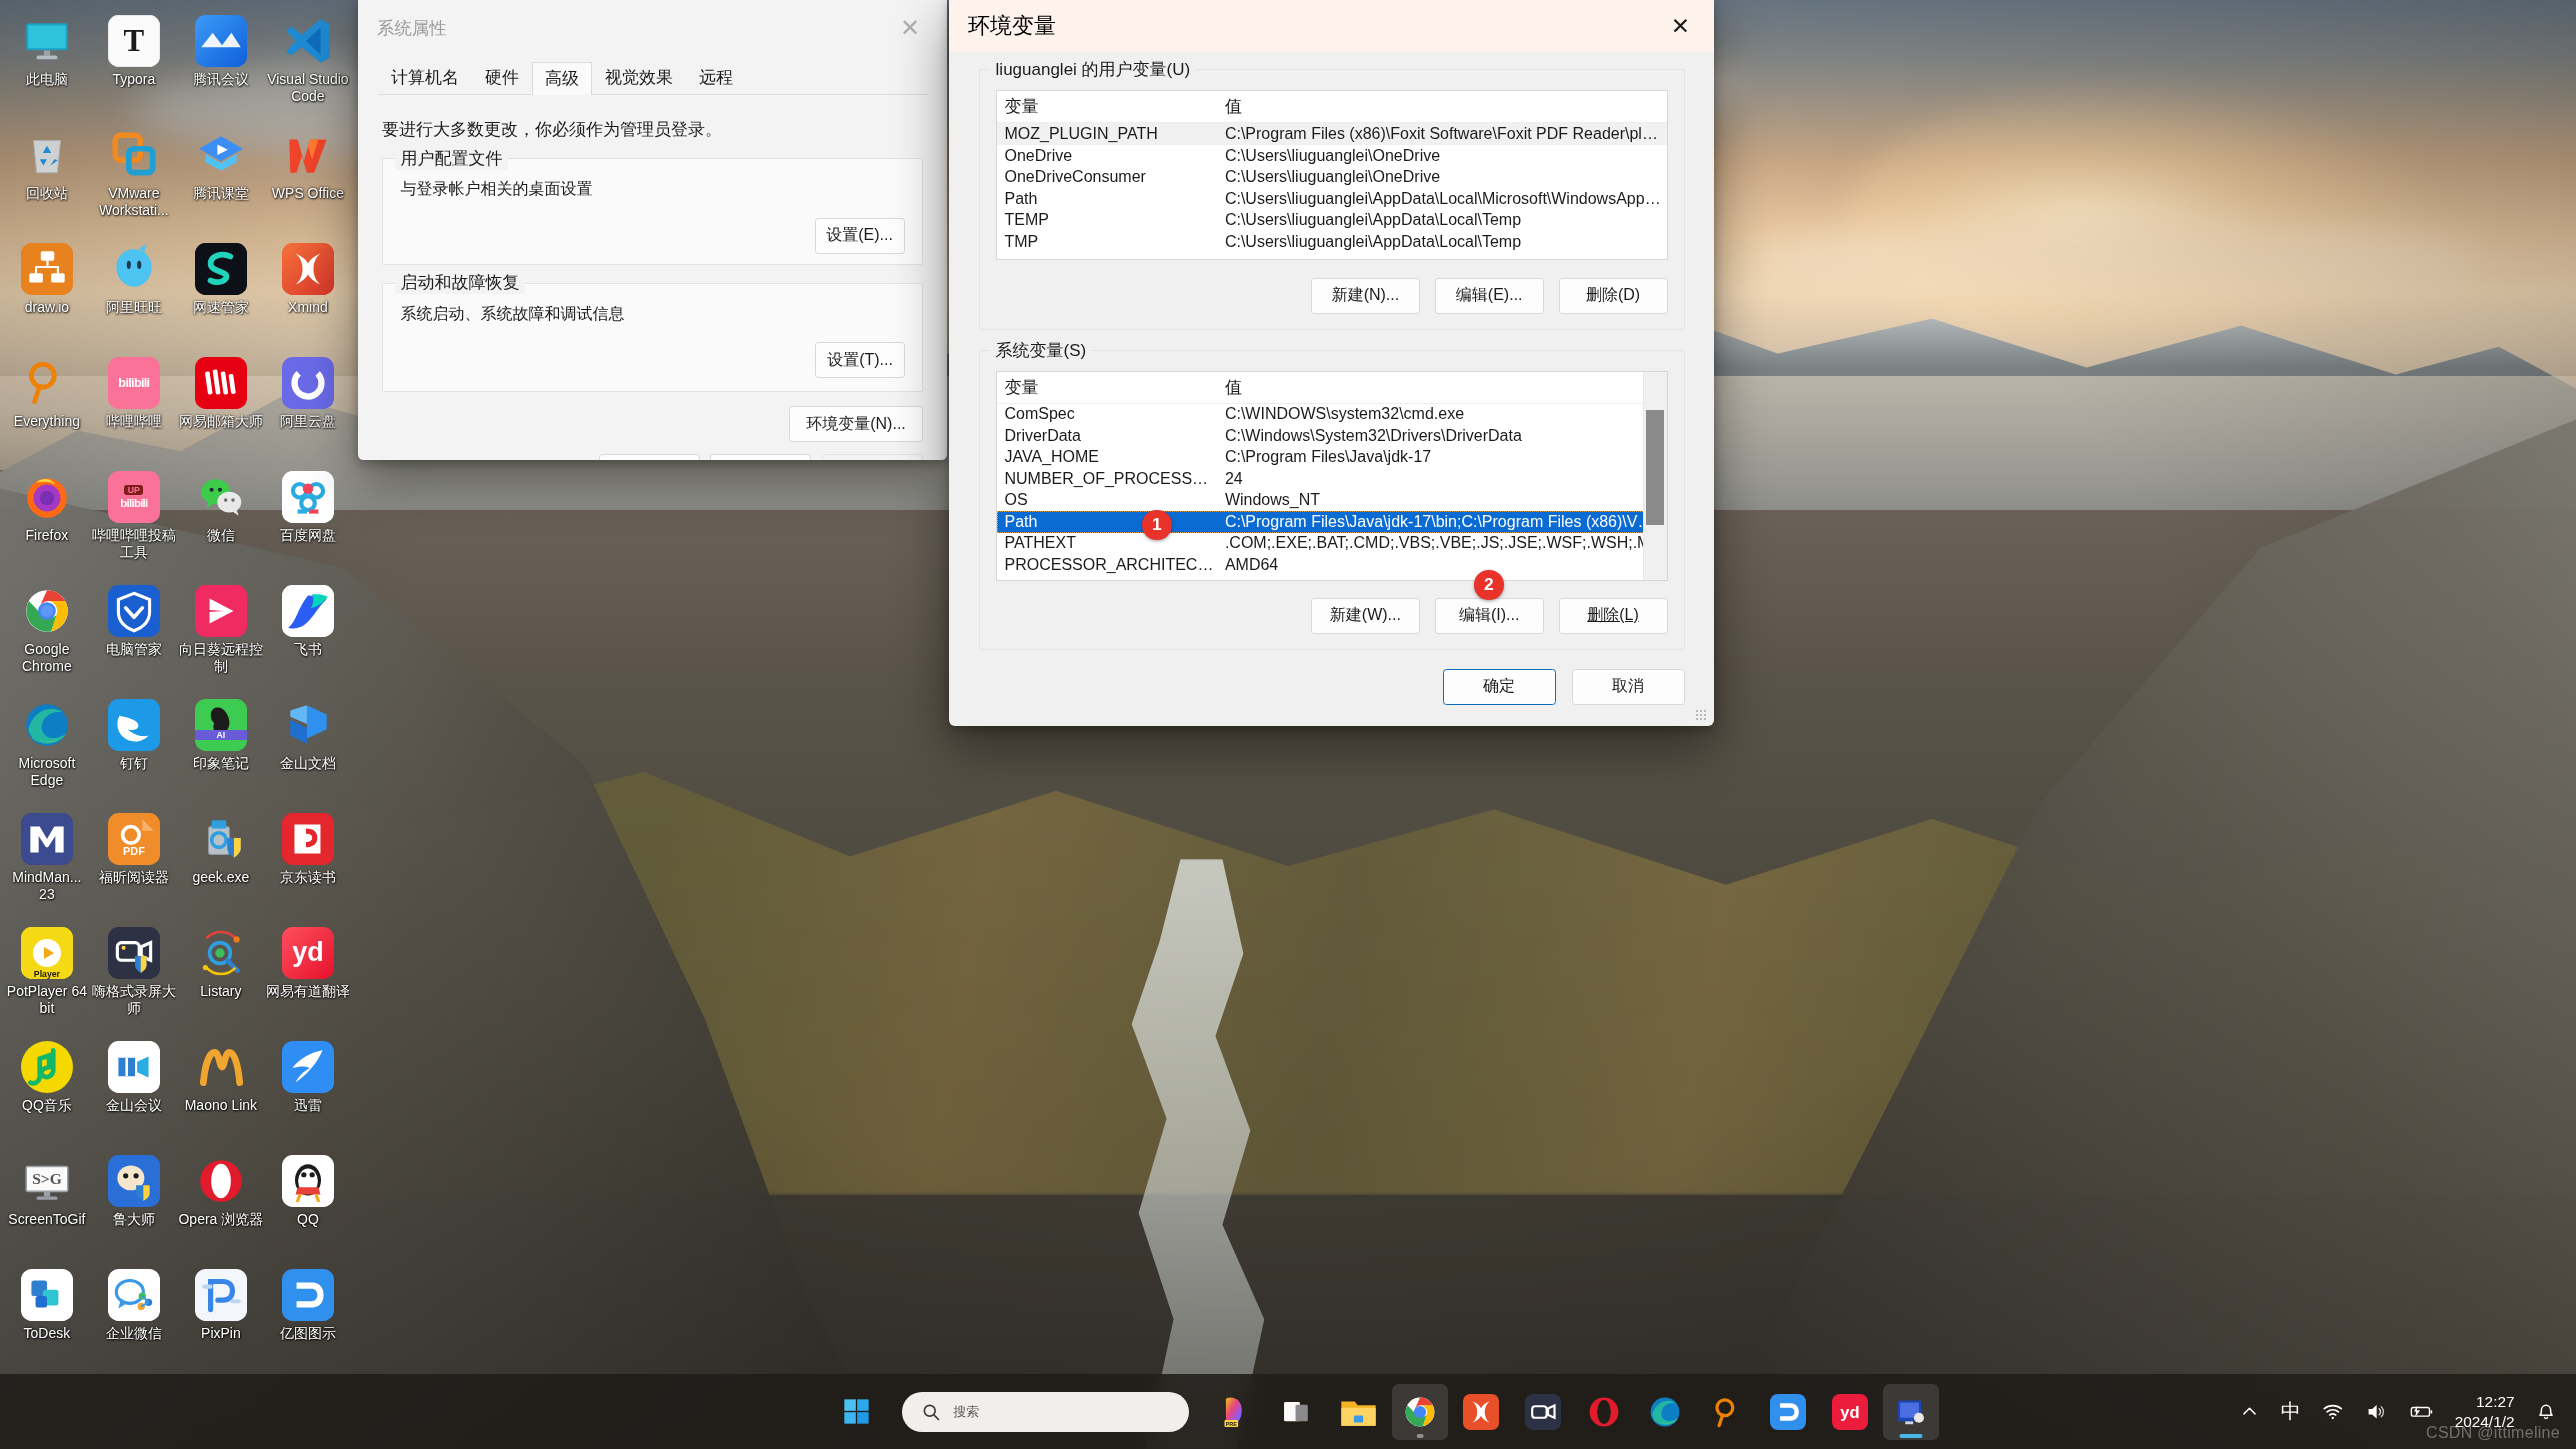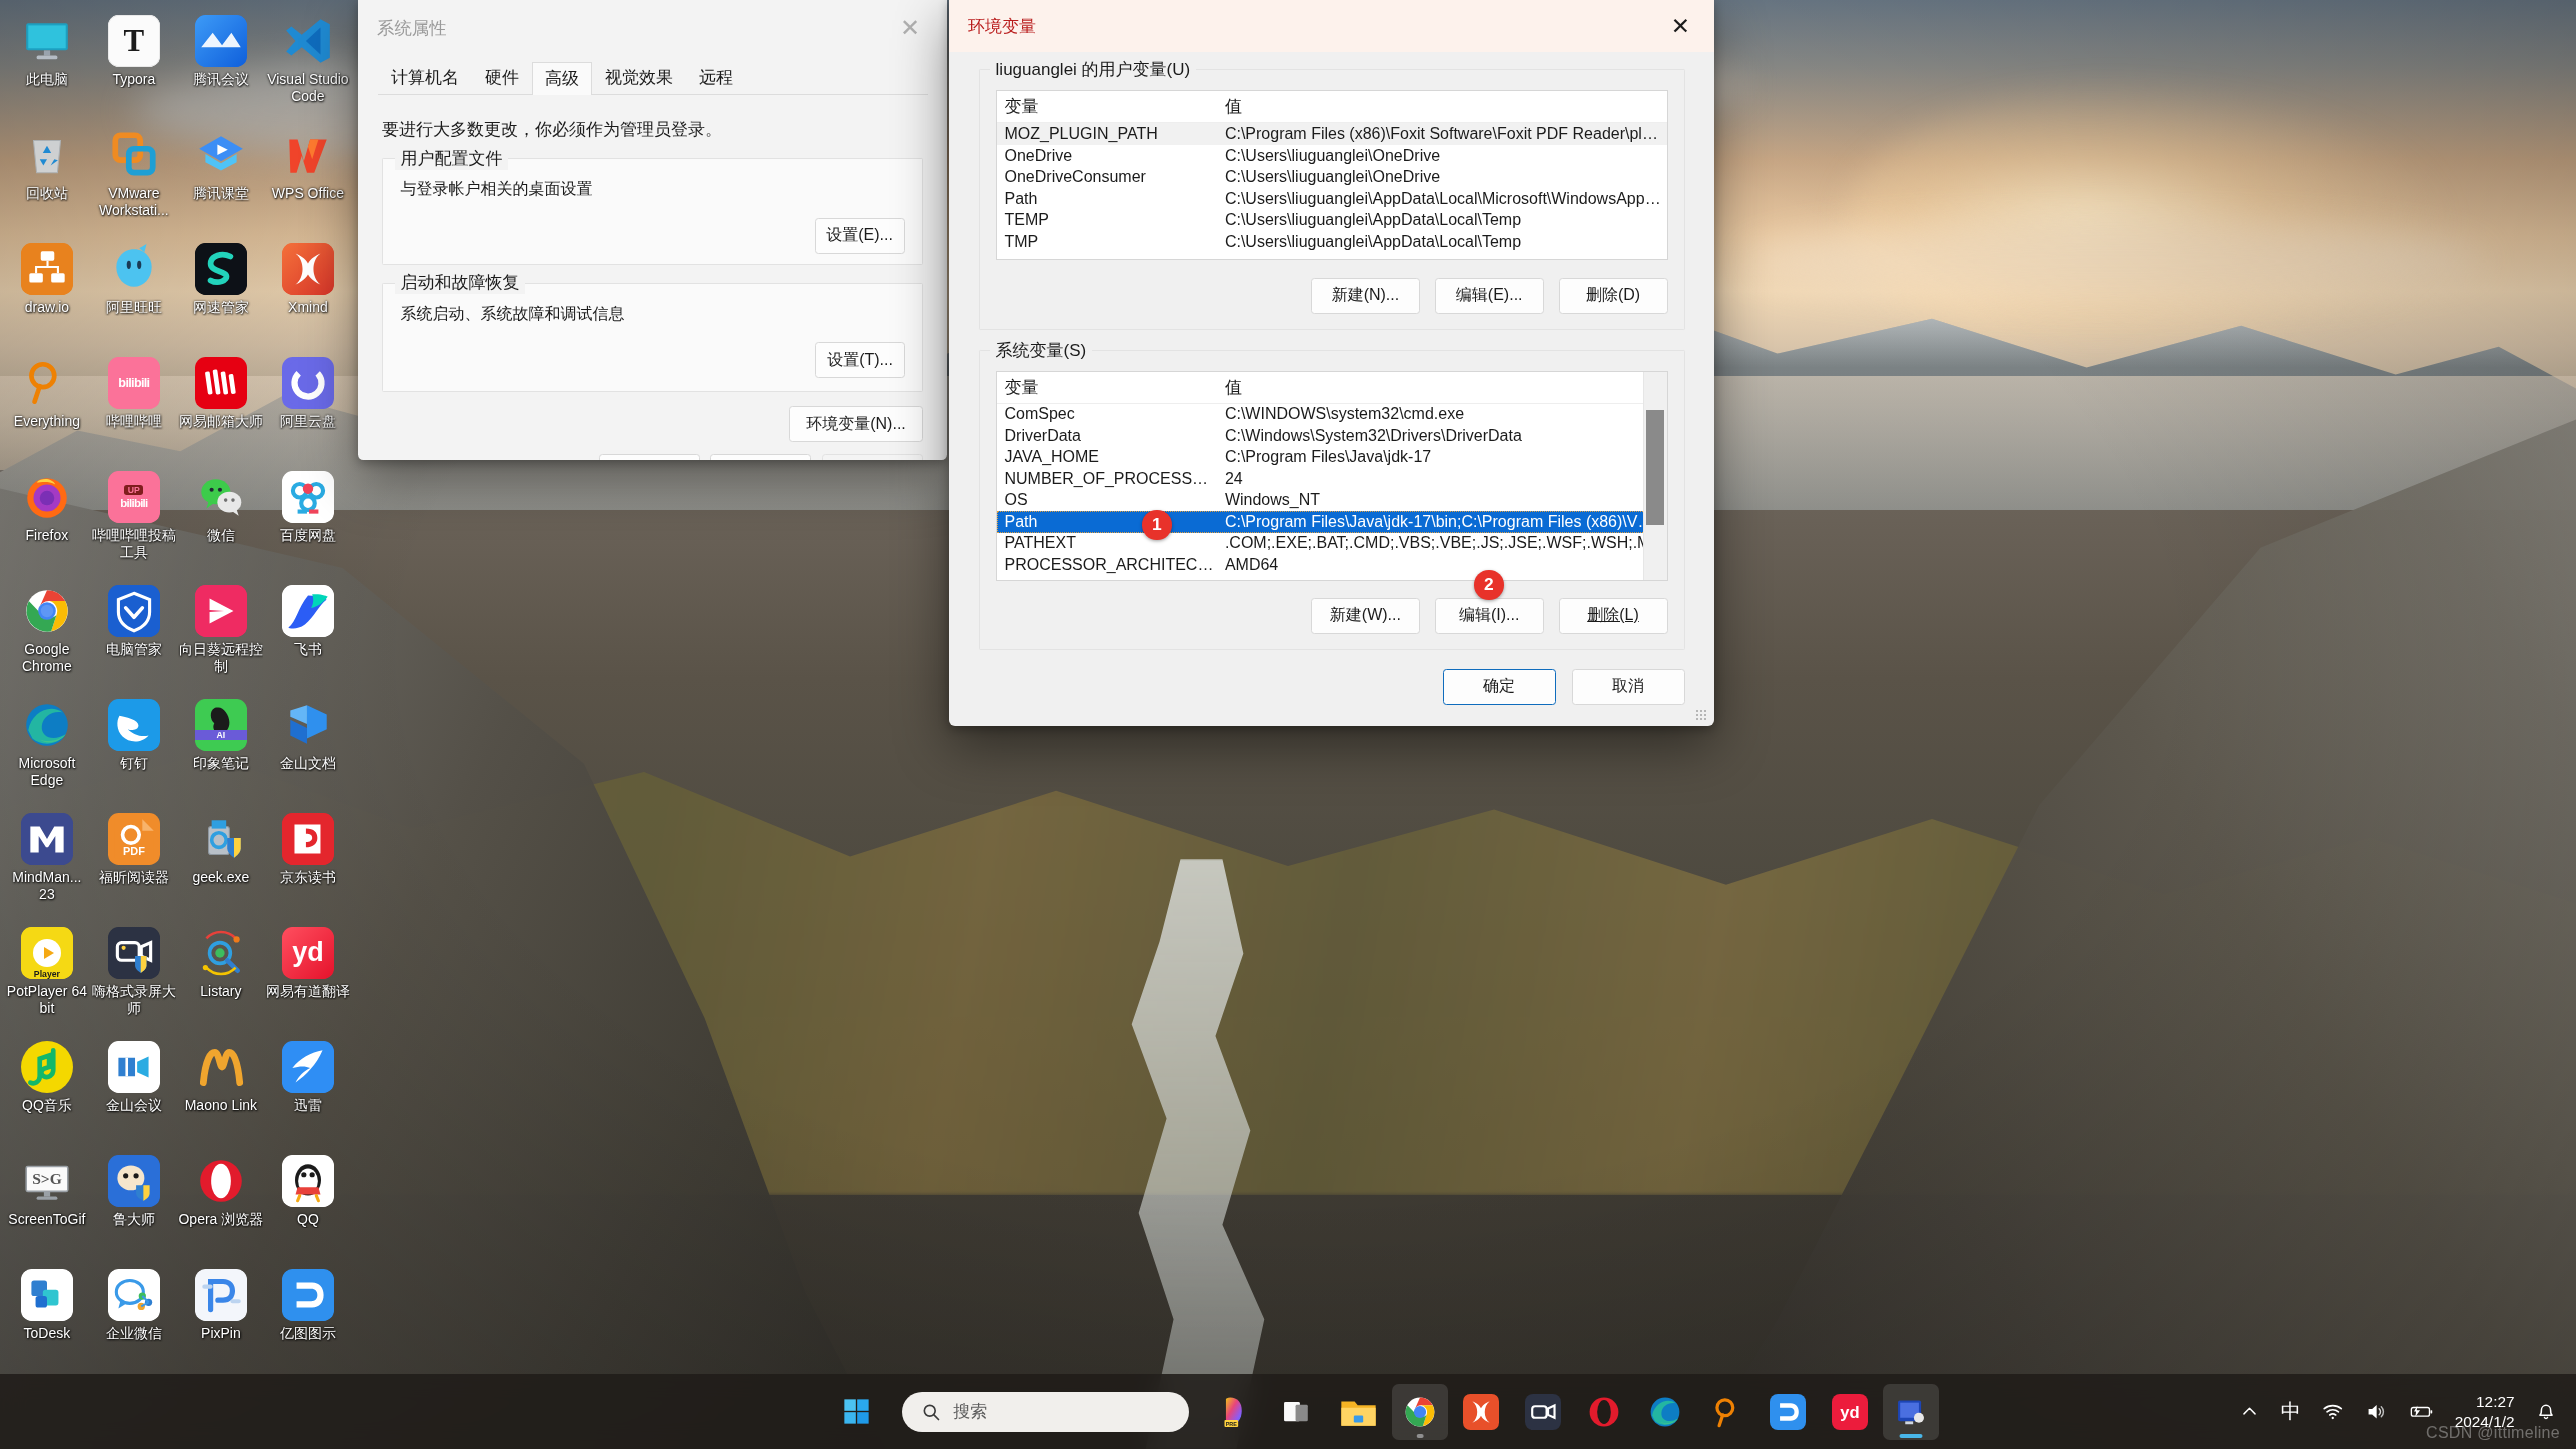--- a/index.html
+++ b/index.html
@@ -81,21 +81,21 @@
     font-family:"Liberation Sans","DejaVu Sans",sans-serif;cursor:pointer;
     display:inline-flex;align-items:center;justify-content:center;}
   .btn.primary{border-color:#0f6cbd;border-width:1.3px;background:#fdfdfd;}
   .btn.disabled{color:#a6a6a6;background:#f4f4f4;border-color:#e2e2e2;}
   .row-right{display:flex;justify-content:flex-end;}
   .sp-footer{display:flex;justify-content:flex-end;gap:10.7px;padding:0 24px 0 0;margin-top:12px;}
 
   
   #envvars{left:949px;top:0;width:765px;height:726px;background:#f0f0f0;border-radius:0 0 6px 6px;}
   #envvars .win-titlebar{background:#fdf2ec;height:52px;}
-  #envvars .win-title{color:#b91c1c;font-size:17px;}
+  #envvars .win-title{color:#000000;font-size:22px;}
   #envvars .win-close{color:#1b1b1b;height:52px;width:67px;font-size:23px;}
   .ev-body{padding:17.4px 29.5px 0 29.5px;}
   .ev-group{border:1.3px solid #e3e3e3;border-radius:1.3px;position:relative;background:#f0f0f0;padding:20px 16px 14.8px 16px;}
   .ev-group-title{position:absolute;top:-12px;left:10.7px;background:#f0f0f0;padding:0 5.4px;font-size:17px;}
   .ev-list{background:#fff;border:1.3px solid #d6d6d6;position:relative;overflow:hidden;}
   .ev-head{display:flex;border-bottom:1.3px solid #eee;height:31px;align-items:center;}
   .ev-head .c1{width:215px;padding-left:8px;font-size:17px;}
   .ev-head .c2{padding-left:5.4px;font-size:17px;}
   .ev-row{display:flex;height:21.5px;align-items:center;font-size:16px;white-space:nowrap;}
   .ev-row .c1{width:215px;padding-left:8px;overflow:hidden;text-overflow:ellipsis;}
@@ -120,21 +120,21 @@
     display:flex;align-items:center;}
   .tb-center{position:absolute;left:826px;display:flex;align-items:center;gap:0;height:75px;}
   .tb-item{width:56px;height:56px;margin:0 2.7px;display:flex;align-items:center;justify-content:center;
     border-radius:6.7px;position:relative;}
   .tb-item.active{background:rgba(255,255,255,.12);}
   .tb-ind{position:absolute;bottom:1.3px;left:50%;transform:translateX(-50%);width:6.7px;height:4px;
     border-radius:2px;background:#8f8f8f;}
   .tb-ind.wide{width:23px;background:#49b6e8;}
   .tb-search{width:268px;height:40px;background:#f1efec;border-radius:20px;display:flex;align-items:center;
     padding-left:19px;margin-left:14.8px;margin-right:16px;gap:12px;}
-  .tb-search-text{color:#5c5c5c;font-size:17px;}
+  .tb-search-text{color:#5c5c5c;font-size:13px;}
   #tray{position:absolute;right:0;bottom:0;height:75px;display:flex;align-items:center;gap:0;padding-right:9.4px;}
   .tray-item{height:75px;display:flex;align-items:center;justify-content:center;padding:0 10.7px;color:#fff;}
   .tray-clock{display:flex;flex-direction:column;align-items:flex-end;justify-content:center;
     color:#fff;font-size:15.4px;line-height:19.5px;padding:0 10.7px;}
   .watermark{position:absolute;right:16px;bottom:6.7px;color:rgba(255,255,255,.35);font-size:16px;
     letter-spacing:0.3px;pointer-events:none;}
 </style>
 </head>
 <body>
 

